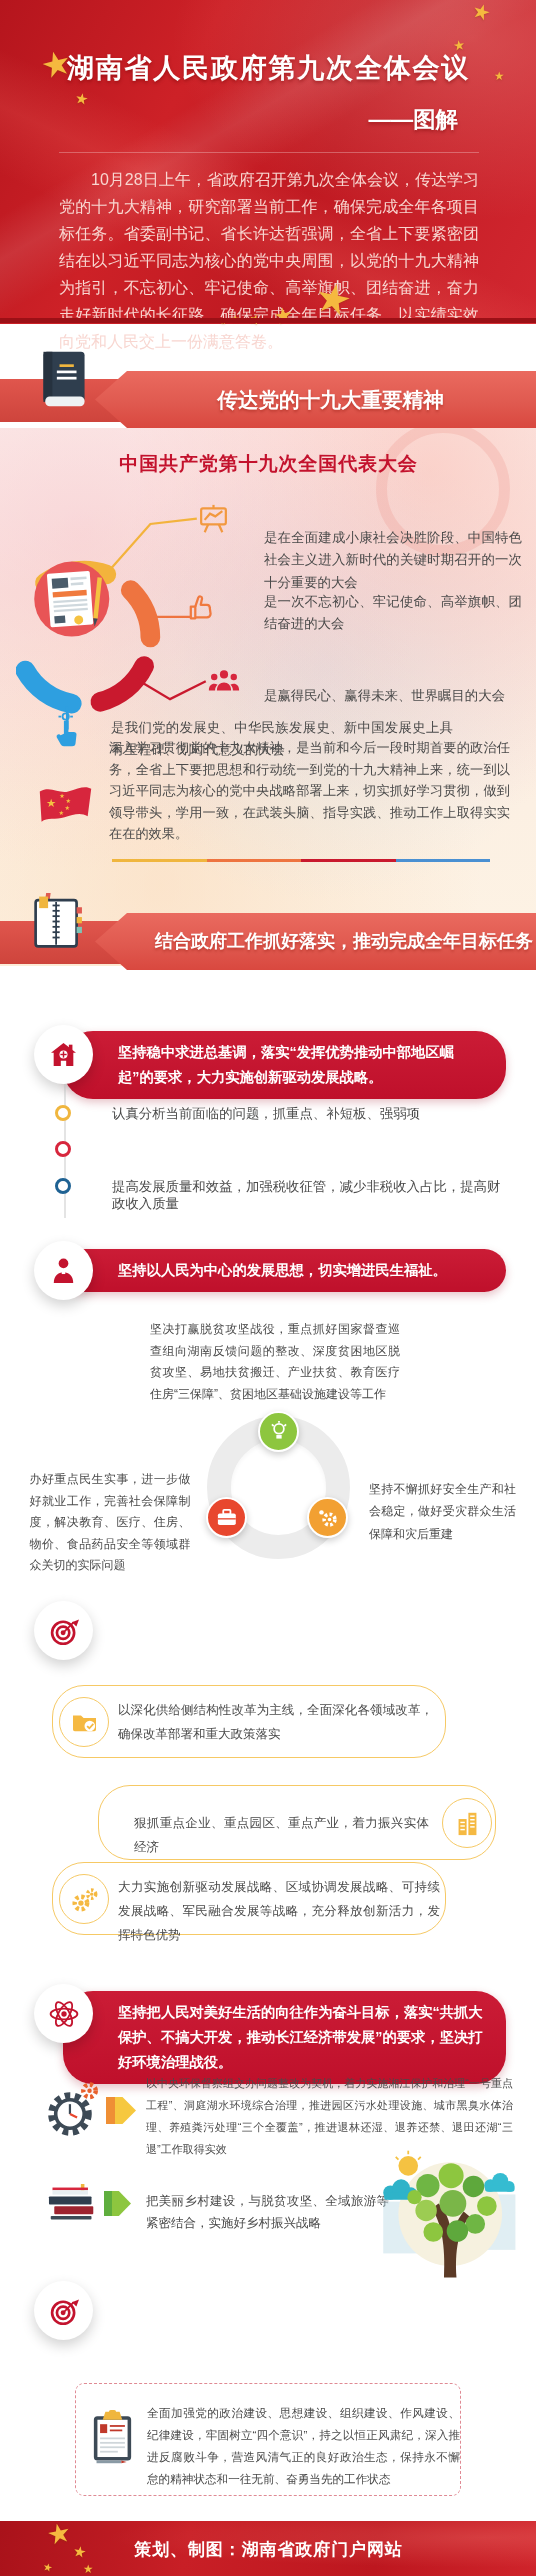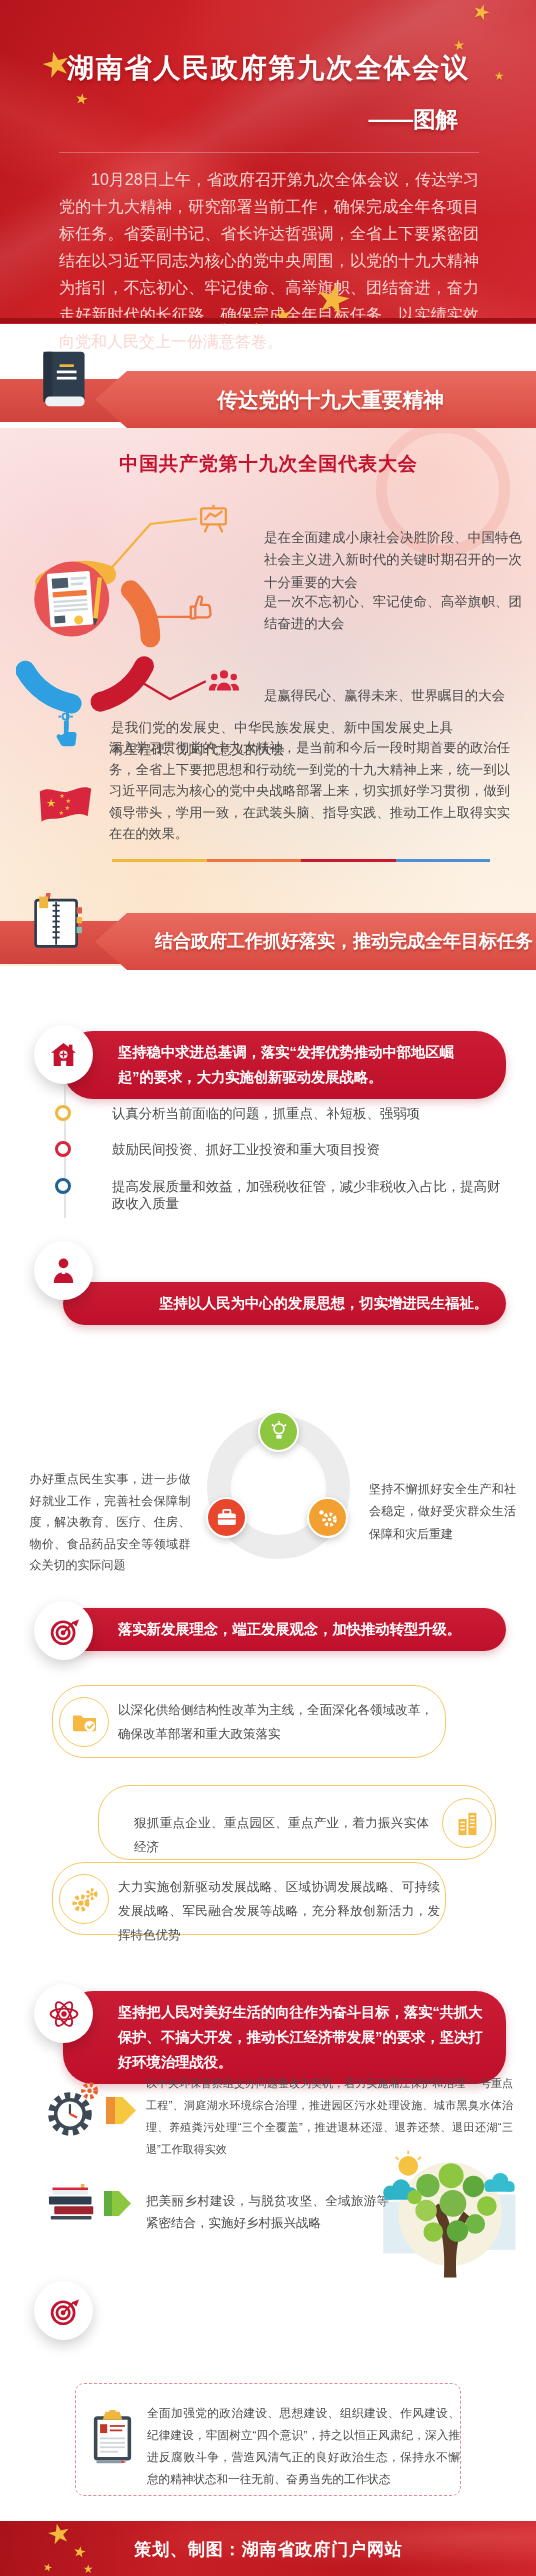--- a/index.html
+++ b/index.html
@@ -259,32 +259,32 @@
       <rect x="11.5" y="13.2" width="7" height="1.6" fill="#c3132e"></rect>
       <rect x="12" y="21" width="6" height="6" fill="#fff"></rect>
     </svg>
   </div>
   <div class="pill" style="top:1031px;">坚持稳中求进总基调，落实“发挥优势推动中部地区崛起”的要求，大力实施创新驱动发展战略。</div>
 
   <div class="tline" style="top:1084px;height:134px;"></div>
   <div class="bullet" style="top:1105px;border:3.6px solid #f0b63e;"></div>
   <div class="btxt" style="top:1105px;">认真分析当前面临的问题，抓重点、补短板、强弱项</div>
   <div class="bullet" style="top:1141px;border:3.6px solid #d7263d;"></div>
-  <div class="btxt" style="top:1141px;">鼓励民间投资、抓好工业投资和重大项目投资</div>
   <div class="bullet" style="top:1178px;border:3.6px solid #1f6293;"></div>
   <div class="btxt" style="top:1178px;">提高发展质量和效益，加强税收征管，减少非税收入占比，提高财政收入质量</div>
 
   <div class="badge" style="top:1241px;">
     <svg width="23" height="27" viewBox="0 0 26 30">
       <circle cx="13" cy="7" r="5.5" fill="#c3132e"></circle>
       <path d="M2 29 c0-8 5-12 11-12 s11 4 11 12 z" fill="#c3132e"></path>
       <rect x="11" y="15" width="4" height="4" fill="#fff"></rect>
     </svg>
   </div>
-  <div class="pill one" style="top:1282px;text-align:right;">坚持以人民为中心的发展思想，切实增进民生福祉。</div>
+  <div class="pill one" style="top:1249px;">坚持以人民为中心的发展思想，切实增进民生福祉。</div>
+  <div class="p-text" style="left:150px;top:1319px;width:250px;font-size:12px;line-height:21.5px;">坚决打赢脱贫攻坚战役，重点抓好国家督查巡查组向湖南反馈问题的整改、深度贫困地区脱贫攻坚、易地扶贫搬迁、产业扶贫、教育医疗住房“三保障”、贫困地区基础设施建设等工作</div>
 
   <div class="ring"></div>
   <div class="node" style="left:258px;top:1411px;background:#8dc63f;">
     <svg width="18" height="23" viewBox="0 0 20 26" stroke="#fff" stroke-width="2" fill="none">
       <circle cx="10" cy="10" r="5.5"></circle>
       <rect x="7" y="17" width="6" height="4" fill="#fff" stroke="none"></rect>
       <line x1="10" y1="1" x2="10" y2="3"></line>
         <line x1="2" y1="5" x2="4" y2="7"></line>
         <line x1="18" y1="5" x2="16" y2="7"></line>
     </svg>
@@ -308,21 +308,20 @@
 
   <div class="badge" style="top:1601px;">
     <svg width="32" height="30" viewBox="0 0 36 34">
       <circle cx="17" cy="19" r="12.5" fill="none" stroke="#c3132e" stroke-width="3"></circle>
       <circle cx="17" cy="19" r="7" fill="none" stroke="#c3132e" stroke-width="3"></circle>
       <circle cx="17" cy="19" r="2.8" fill="#c3132e"></circle>
       <line x1="17" y1="19" x2="29" y2="7" stroke="#c3132e" stroke-width="2"></line>
       <path d="M27 7 l8-3 -3 8 z" fill="#c3132e"></path>
     </svg>
   </div>
-  <div class="pill one" style="top:1608px;">落实新发展理念，端正发展观念，加快推动转型升级。</div>
 
   <div class="gbox" style="left:52px;top:1685px;width:394px;height:73px;"></div>
   <div class="gcirc" style="left:59px;top:1697px;">
     <svg width="27" height="23" viewBox="0 0 30 26">
       <path d="M2 5 h9 l3 3 h14 v13 a2 2 0 0 1-2 2 H4 a2 2 0 0 1-2-2 z" fill="#f5b942"></path>
       <circle cx="21" cy="17" r="6" fill="#fff"></circle>
       <polyline points="18,17 20.5,19.5 25,14.5" stroke="#f5b942" stroke-width="2" fill="none"></polyline>
     </svg>
   </div>
   <div class="gtxt" style="left:118px;top:1698px;width:315px;">以深化供给侧结构性改革为主线，全面深化各领域改革，确保改革部署和重大政策落实</div>

